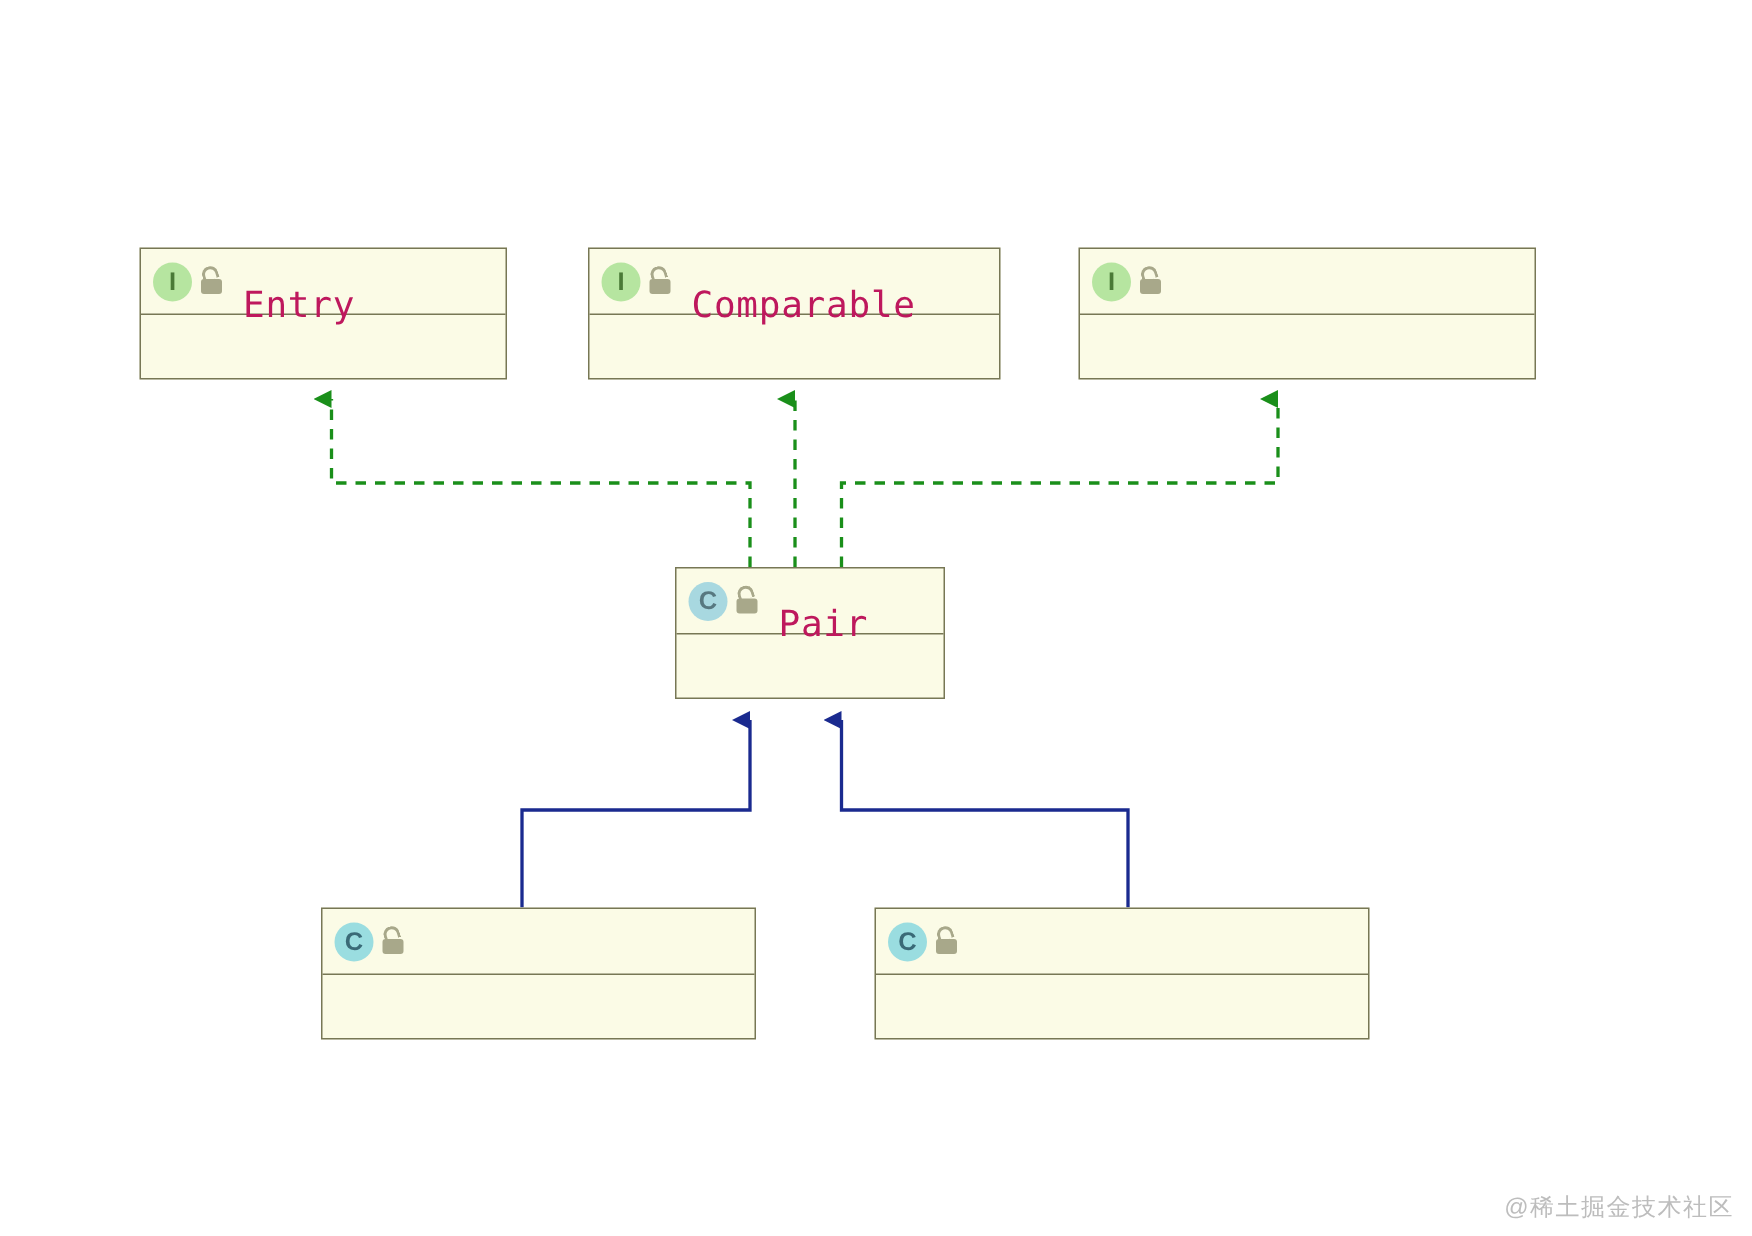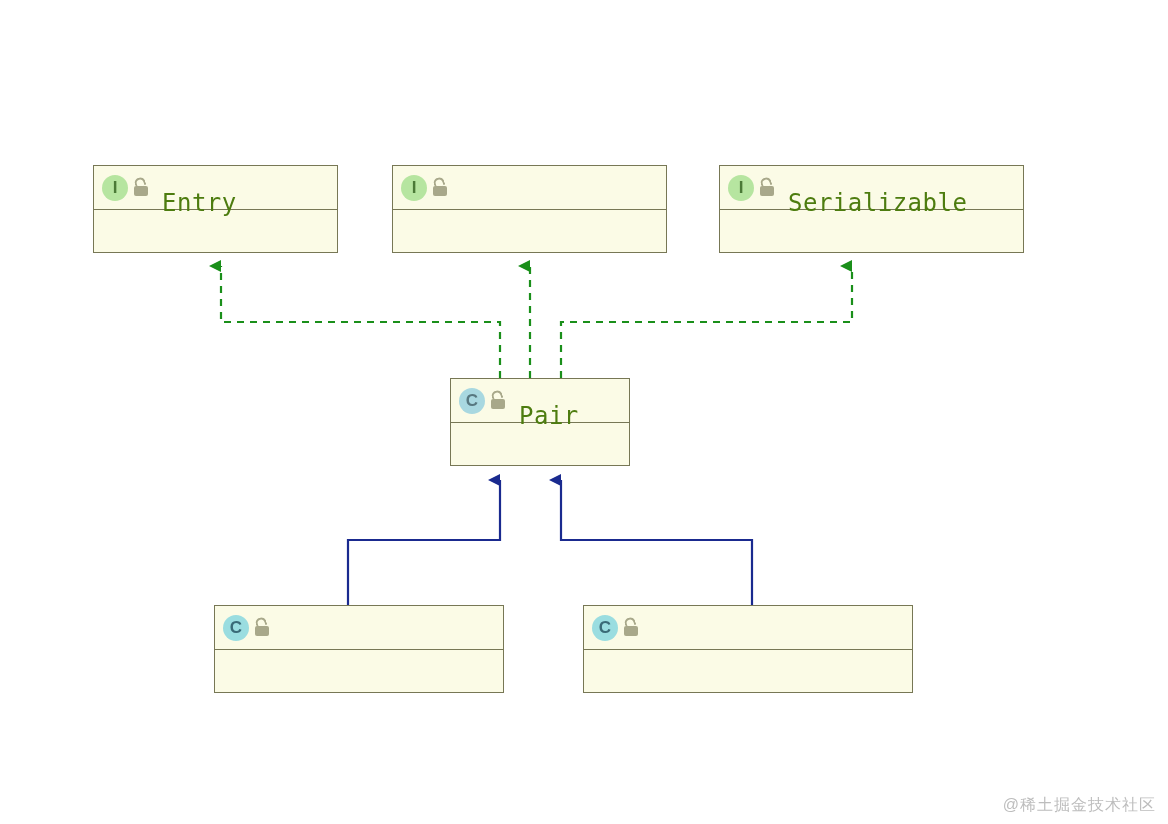--- a/index.html
+++ b/index.html
@@ -65,21 +65,21 @@
   .lock-icon::after { 
     content: "";
     position: absolute;
     top: 6px; left: 0;
     width: 14px; height: 10px;
     background: #a8a88a;
     border-radius: 2px;
   }
   .uml-name {
     font-size: 24px;
-    color: #4d7c0f;
+    color: #be185d;
     letter-spacing: 0.5px;
     margin-top: 31px;
   }
   svg.connectors {
     position: absolute;
     top: 0; left: 0;
     width: 1168px;
     height: 824px;
     pointer-events: none;
   }
@@ -121,29 +121,29 @@
     <span class="lock-icon"></span>
     <span class="uml-name">Entry</span>
   </div>
   <div class="uml-body"></div>
 </div>
 
 <div class="uml-box" style="left:392px; top:165px; width:275px;">
   <div class="uml-header">
     <span class="type-badge interface-badge">I</span>
     <span class="lock-icon"></span>
+    <span class="uml-name">Comparable</span>
   </div>
   <div class="uml-body"></div>
 </div>
 
 <div class="uml-box" style="left:719px; top:165px; width:305px;">
   <div class="uml-header">
     <span class="type-badge interface-badge">I</span>
     <span class="lock-icon"></span>
-    <span class="uml-name">Serializable</span>
   </div>
   <div class="uml-body"></div>
 </div>
 
 <div class="uml-box" style="left:450px; top:378px; width:180px;">
   <div class="uml-header">
     <span class="type-badge abstract-badge">C</span>
     <span class="lock-icon"></span>
     <span class="uml-name">Pair</span>
   </div>

